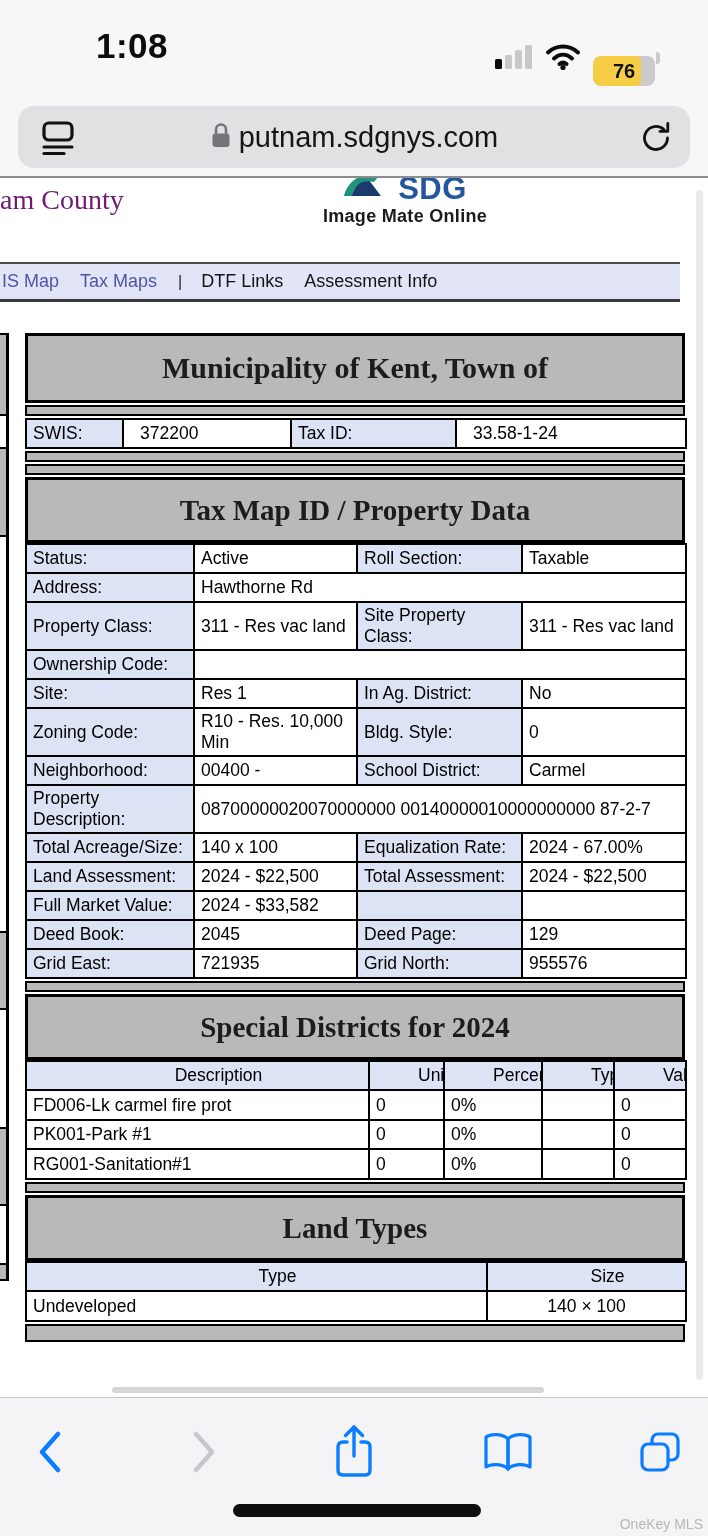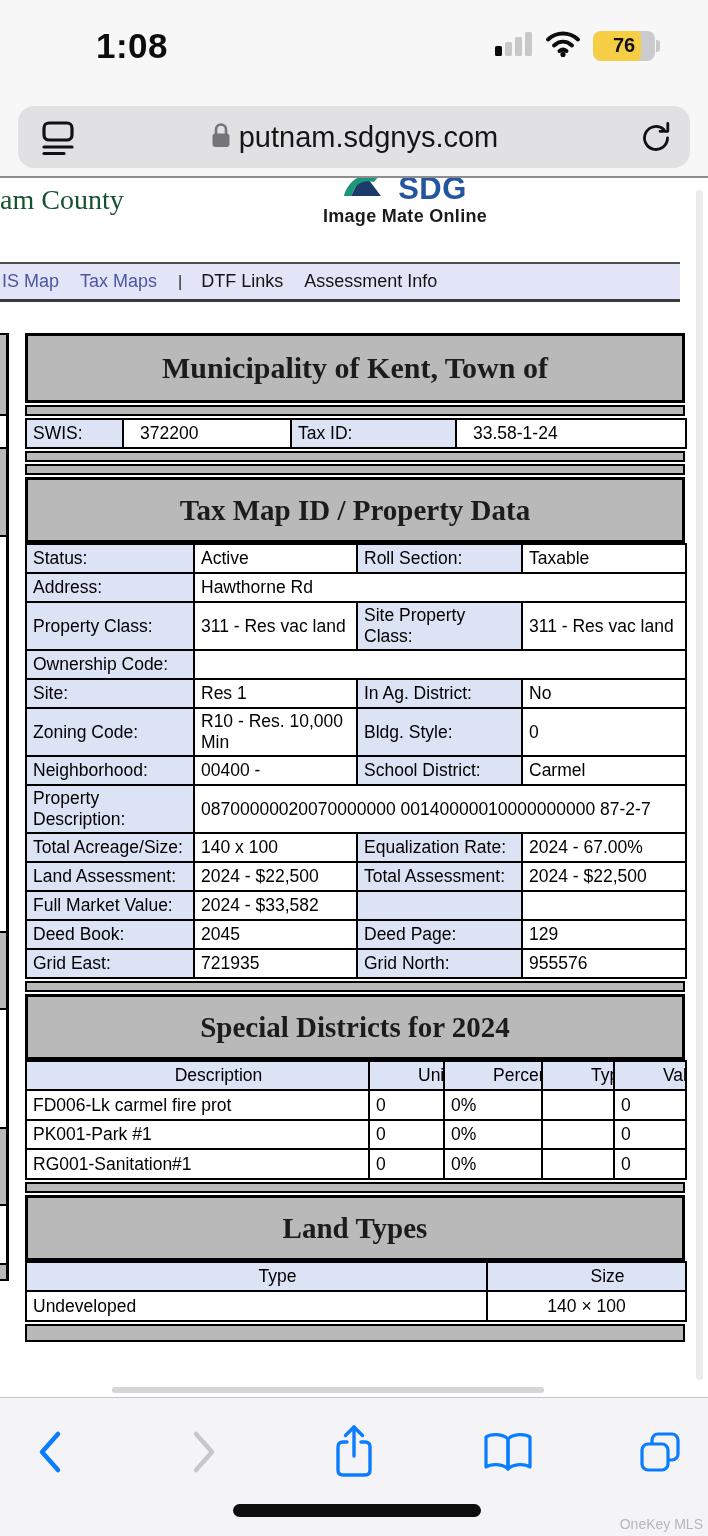--- a/index.html
+++ b/index.html
@@ -3,36 +3,36 @@
 <meta charset="utf-8">
 <style>
   * { margin:0; padding:0; box-sizing:border-box; }
   html,body { width:708px; height:1536px; background:#fff; font-family:"Liberation Sans","DejaVu Sans",sans-serif; }
   .phone { position:relative; width:708px; height:1536px; overflow:hidden; background:#fff; }
 
   
   .status-bar { position:absolute; top:0; left:0; width:708px; height:90px; background:#f7f7f8; }
   .time { position:absolute; left:96px; top:26px; font-size:35px; font-weight:700; color:#0d0d0d; letter-spacing:.5px; }
   .status-icons { position:absolute; right:48px; top:30px; display:flex; align-items:center; gap:12px; }
-  .battery { position:relative; width:62px; height:30px; border-radius:8px; background:#cbcbce; overflow:hidden; }
+  .battery { position:relative; width:62px; height:30px; border-radius:8px; background:#cbcbce; overflow:hidden;margin-top:26px; }
   .battery-fill { position:absolute; left:0; top:0; bottom:0; width:78%; background:#f6ce45; border-radius:8px 5px 5px 8px; }
   .battery-num { position:absolute; inset:0; display:flex; align-items:center; justify-content:center; font-size:20px; font-weight:700; color:#111; }
   .battery-tip { width:4px; height:12px; background:#cbcbce; border-radius:0 3px 3px 0; margin-left:-10px; }
 
   
   .url-area { position:absolute; top:90px; left:0; width:708px; height:88px; background:#f7f7f8; border-bottom:2px solid #8d8d90; }
   .url-pill { position:absolute; left:18px; top:16px; width:672px; height:62px; background:#e1e1e4; border-radius:16px; display:flex; align-items:center; }
   .reader-btn { position:absolute; left:20px; top:13px; width:40px; height:40px; background:none; border:none; }
   .domain-wrap { position:absolute; left:0; right:0; display:flex; align-items:center; justify-content:center; gap:7px; }
   .domain { font-size:29px; color:#151515; }
   .reload-btn { position:absolute; right:14px; top:13px; width:40px; height:40px; background:none; border:none; }
 
   
   .webpage { position:absolute; top:178px; left:0; width:708px; height:1219px; background:#fff; overflow:hidden; }
-  .county { position:absolute; left:0; top:6px; font-family:"Liberation Serif","DejaVu Serif",serif; font-size:28px; color:#14532d; }
+  .county { position:absolute; left:0; top:6px; font-family:"Liberation Serif","DejaVu Serif",serif; font-size:28px; color:#701a75; }
   .brand { position:absolute; left:405px; top:-6px; transform:translateX(-50%); text-align:center; }
   .logo-row { display:flex; align-items:flex-end; justify-content:center; gap:13px; height:32px; }
   .sdg-text { font-size:31px; font-weight:700; color:#2456a0; line-height:30px; letter-spacing:.5px; }
   .imo-title { margin-top:2px; font-size:18px; font-weight:700; color:#1b1b1b; letter-spacing:.3px; white-space:nowrap; }
   .navbar { position:absolute; left:0; top:84px; width:680px; height:40px; background:#e2e5f7; border-top:2px solid #4c4c4c; border-bottom:3px solid #3a3a3a; display:flex; align-items:center; padding-left:2px; font-size:18px; }
   .nav-item { margin-right:21px; text-decoration:none; }
   .nav-link { color:#4d55a5; }
   .nav-text { color:#141414; }
   .nav-sep { color:#222; margin-right:19px; font-size:16px; }
 

